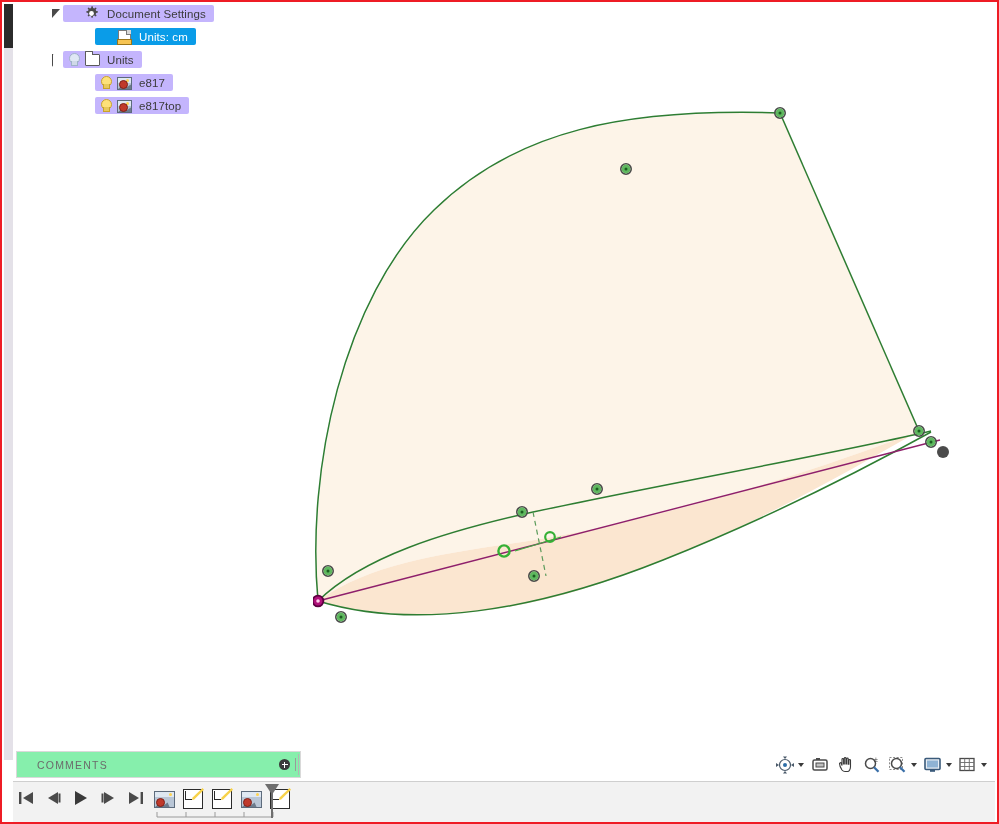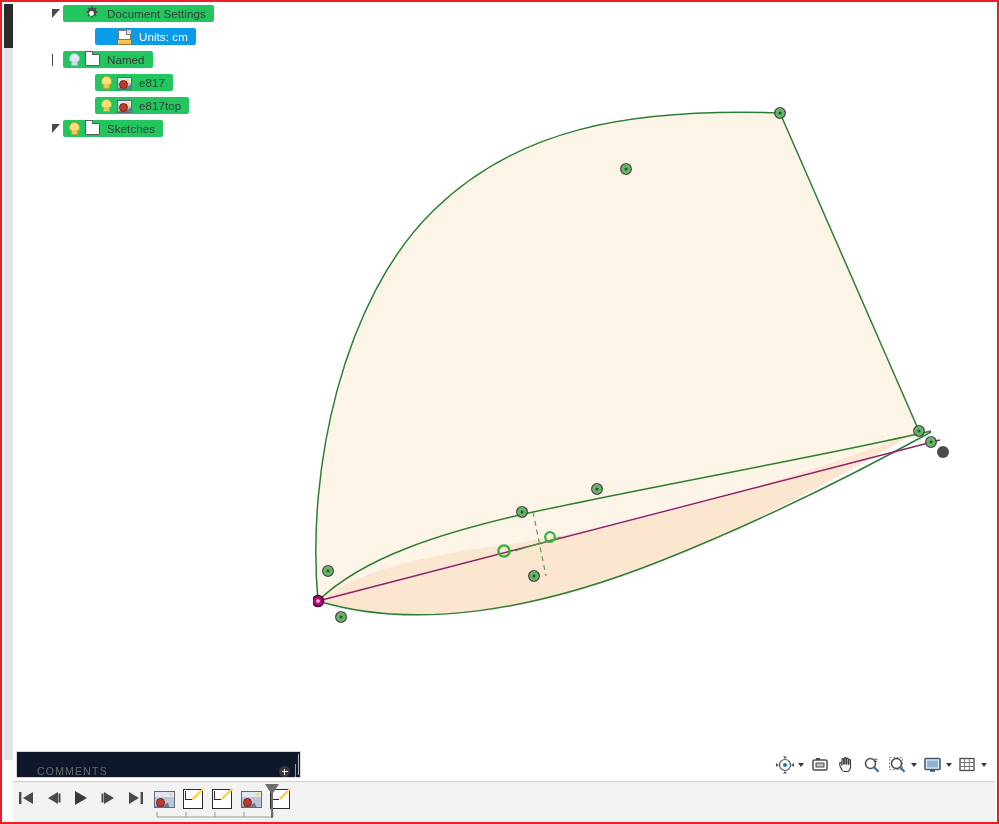--- a/index.html
+++ b/index.html
@@ -14,21 +14,21 @@
               background:#2b2b2b;}
   .edge-strip2{position:absolute;left:2px;top:46px;width:9px;height:712px;
                background:#e4e1e8;}
 
   
   #browser{position:absolute;left:11px;top:0;width:300px;height:740px;
            background:#ffffff;}
   .trow{position:relative;height:23px;display:flex;align-items:center;
         white-space:nowrap;}
   .trow .pill{display:flex;align-items:center;height:17px;
-              background:#22c55e;border-radius:2px;padding:0 8px 0 2px;}
+              background:#c4b5fd;border-radius:2px;padding:0 8px 0 2px;}
   .trow.sel .pill{background:#0a9ce8;}
   .trow.sel .lbl{color:#ffffff;font-weight:normal;}
   .lbl{font-size:11.5px;color:#3b3b3b;padding-left:6px;letter-spacing:.1px;}
 
   .arrow{width:14px;height:14px;flex:0 0 14px;position:relative;}
   .arrow.exp::before{content:"";position:absolute;left:3px;top:2px;
       width:0;height:0;border-left:8px solid #4a4a4a;border-bottom:9px solid transparent;}
   .arrow.col::before{content:"";position:absolute;left:4px;top:2px;
       width:0;height:0;border-left:7px solid transparent;border-top:5px solid transparent;
       border-bottom:5px solid transparent;}
@@ -86,21 +86,21 @@
       border-radius:1px;}
   .warn::after{content:"!";position:absolute;left:2.4px;top:-2px;font-size:8px;
       color:#fff;font-weight:bold;font-family:"Liberation Sans",sans-serif;}
 
   
   #viewport{position:absolute;left:11px;top:0;right:2px;height:740px;}
   #viewport svg{display:block;}
 
   
   #comments{position:absolute;left:14px;top:749px;width:283px;height:25px;
-      background:#0f172a;border:1px solid #d9d9d9;display:flex;align-items:flex-end;}
+      background:#86efac;border:1px solid #d9d9d9;display:flex;align-items:center;}
   #comments .ctext{font-size:10.5px;color:#6b6b6b;letter-spacing:1.2px;padding-left:20px;flex:1;}
   .plus{width:11px;height:11px;border-radius:50%;background:#3a3a3a;position:relative;margin-right:5px;}
   .plus::before,.plus::after{content:"";position:absolute;background:#fff;}
   .plus::before{left:2.5px;top:4.8px;width:6px;height:1.6px;}
   .plus::after{left:4.7px;top:2.5px;width:1.6px;height:6px;}
   .grip{width:1px;height:13px;background:#9a9a9a;margin-right:4px;}
   .grip2{position:absolute;right:1px;top:2px;width:1px;height:21px;background:#b5b5b5;}
 
   
   #navbar{position:absolute;right:8px;top:750px;height:26px;display:flex;
@@ -213,21 +213,21 @@
         <span style="width:36px;flex:0 0 36px"></span>
         <span class="arrow col"></span>
         <span class="pill">
           <span class="ic bulb off">
             <span class="glass"></span>
             <span class="neck"></span>
           </span>
           <span class="ic">
             <span class="folder"></span>
           </span>
-          <span class="lbl">Named</span>
+          <span class="lbl">Units</span>
         </span>
       </div>
       <div class="trow">
         <span style="width:68px;flex:0 0 68px"></span>
         <span class="arrow"></span>
         <span class="pill">
           <span class="ic bulb on">
             <span class="glass"></span>
             <span class="neck"></span>
           </span>
@@ -254,34 +254,20 @@
             <span class="cimg">
               <span class="sky"></span>
               <span class="sun"></span>
               <span class="hill"></span>
               <span class="dot"></span>
             </span>
           </span>
           <span class="lbl">e817top</span>
         </span>
       </div>
-      <div class="trow">
-        <span style="width:36px;flex:0 0 36px"></span>
-        <span class="arrow exp"></span>
-        <span class="pill">
-          <span class="ic bulb on">
-            <span class="glass"></span>
-            <span class="neck"></span>
-          </span>
-          <span class="ic">
-            <span class="folder"></span>
-          </span>
-          <span class="lbl">Sketches</span>
-        </span>
-      </div>
     </div>
 
   <div id="comments">
     <span class="ctext">COMMENTS</span>
     <span class="plus"></span>
     <span class="grip"></span>
     <span class="grip2"></span>
   </div>
 
   <div id="navbar">

